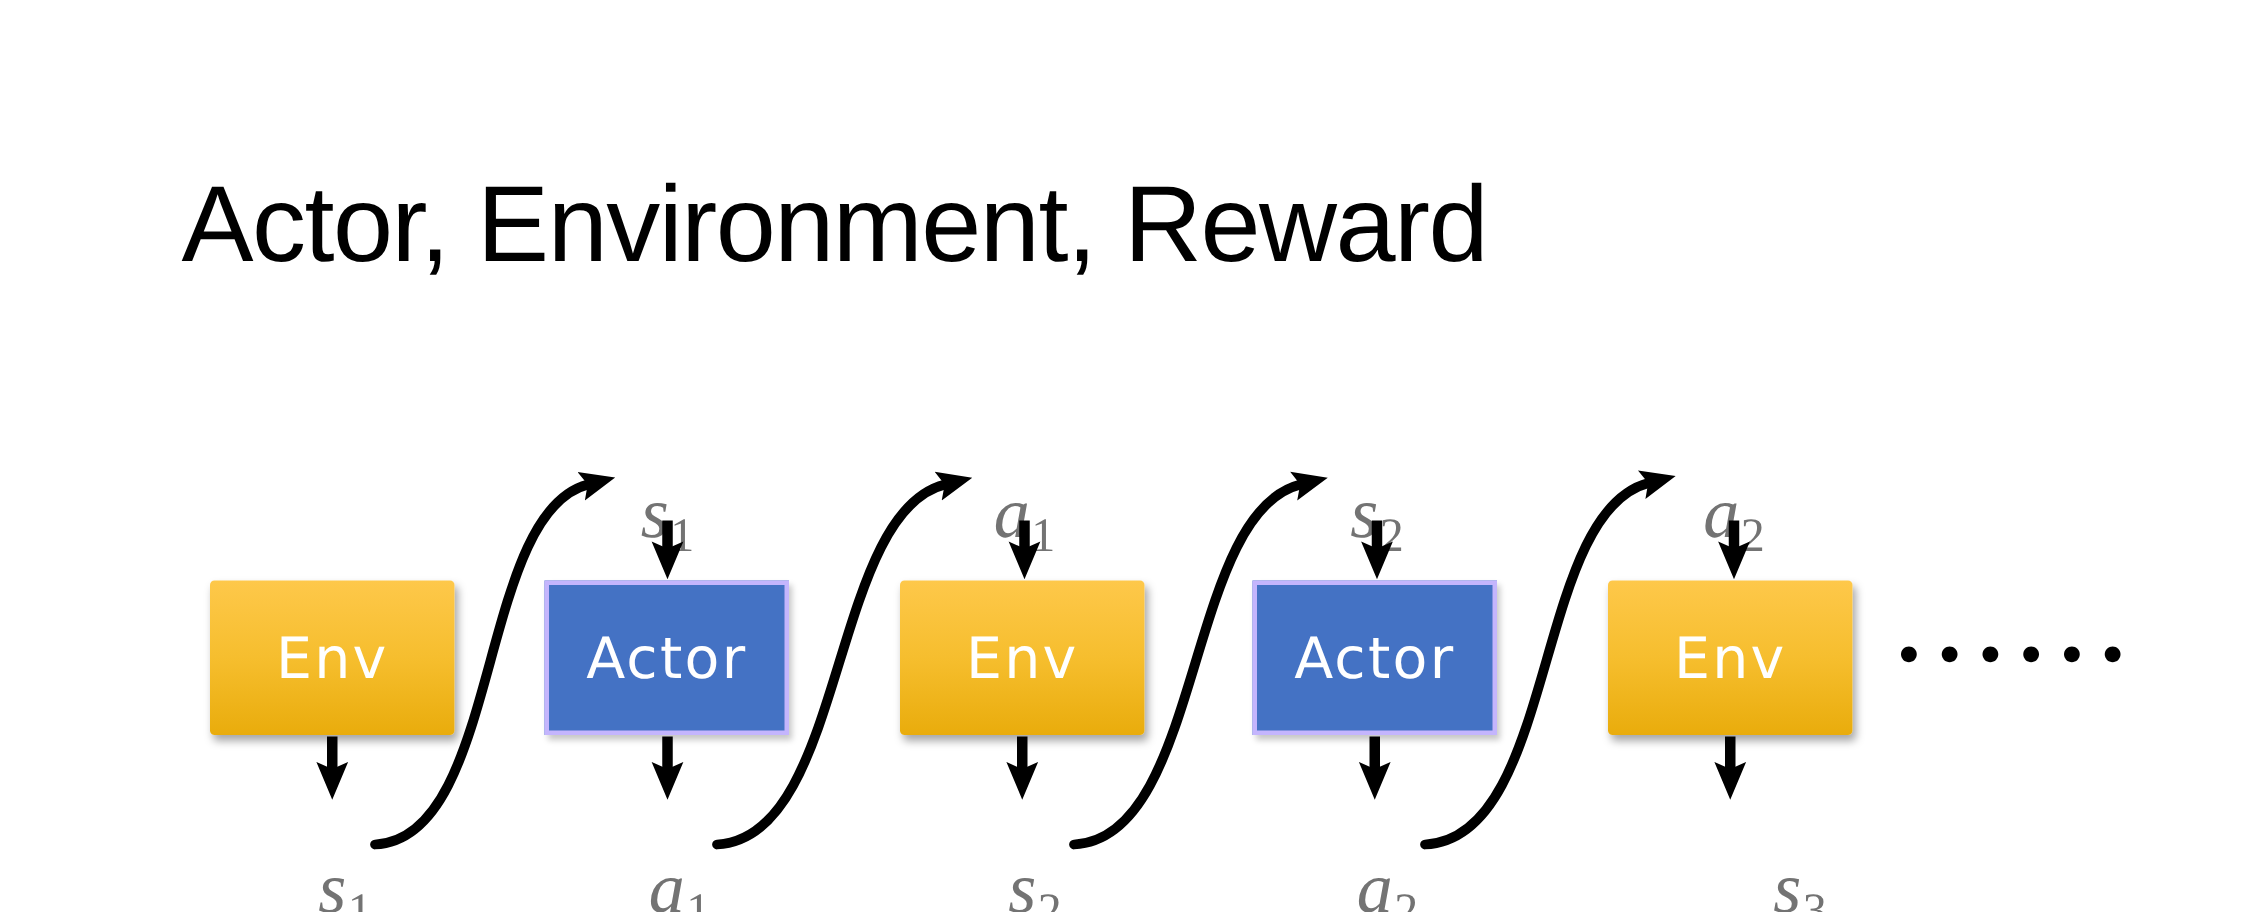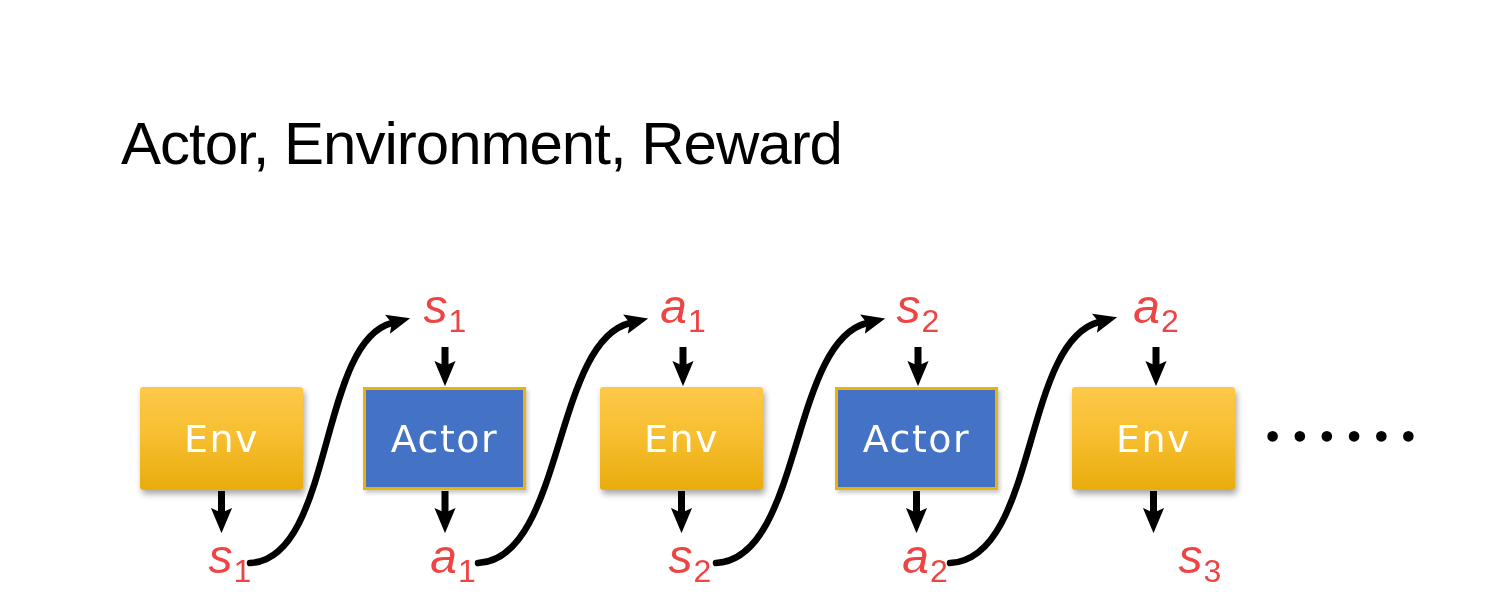--- a/index.html
+++ b/index.html
@@ -2,44 +2,44 @@
 <html><head>
 <meta charset="utf-8">
 <style>
   html,body { margin:0; padding:0; background:#ffffff; }
   .stage {
     position:relative; width:1500px; height:608px; background:#ffffff;
     font-family:"Liberation Sans", sans-serif; overflow:hidden;
   }
   .slide-title {
     position:absolute; left:121px; top:114px;
-    font-size:60px; font-weight:300; letter-spacing:-1px;
+    font-size:72px; font-weight:300; letter-spacing:-1px;
     color:#000000; white-space:nowrap; line-height:1;
   }
   .box {
     position:absolute; top:387px; width:163px; height:103px;
     box-sizing:border-box;
     display:flex; align-items:center; justify-content:center;
     color:#ffffff; font-family:"DejaVu Sans", sans-serif;
     font-size:38px; letter-spacing:1.5px; line-height:1;
   }
   .box.env {
     background:linear-gradient(180deg,#FEC84A 0%,#F6BE2E 50%,#E9AC0C 100%);
     border-radius:3px;
     box-shadow:2px 4px 6px rgba(0,0,0,0.35);
   }
   .box.actor {
     background:#4472C4;
-    border:3px solid #eab308;
+    border:3px solid #c4b5fd;
     box-shadow:2px 3px 4px rgba(0,0,0,0.22);
   }
   .mlabel {
     position:absolute; transform:translateX(-50%);
-    font-family:Liberation Sans, sans-serif; font-style:italic;
-    font-size:48px; line-height:1; color:#ef4444; white-space:nowrap;
+    font-family:Liberation Serif, serif; font-style:italic;
+    font-size:48px; line-height:1; color:#737373; white-space:nowrap;margin-top:36px;
   }
   .mlabel sub {
     font-style:normal; font-size:32px; line-height:0;
     vertical-align:-9px; margin-left:1px;
   }
   .mlabel.toprow { top:283px; }
   .mlabel.bottomrow { top:533px; }
   .arrows { position:absolute; left:0; top:0; width:1500px; height:608px; }
   .dots {
     position:absolute; left:1263px; top:423px;

